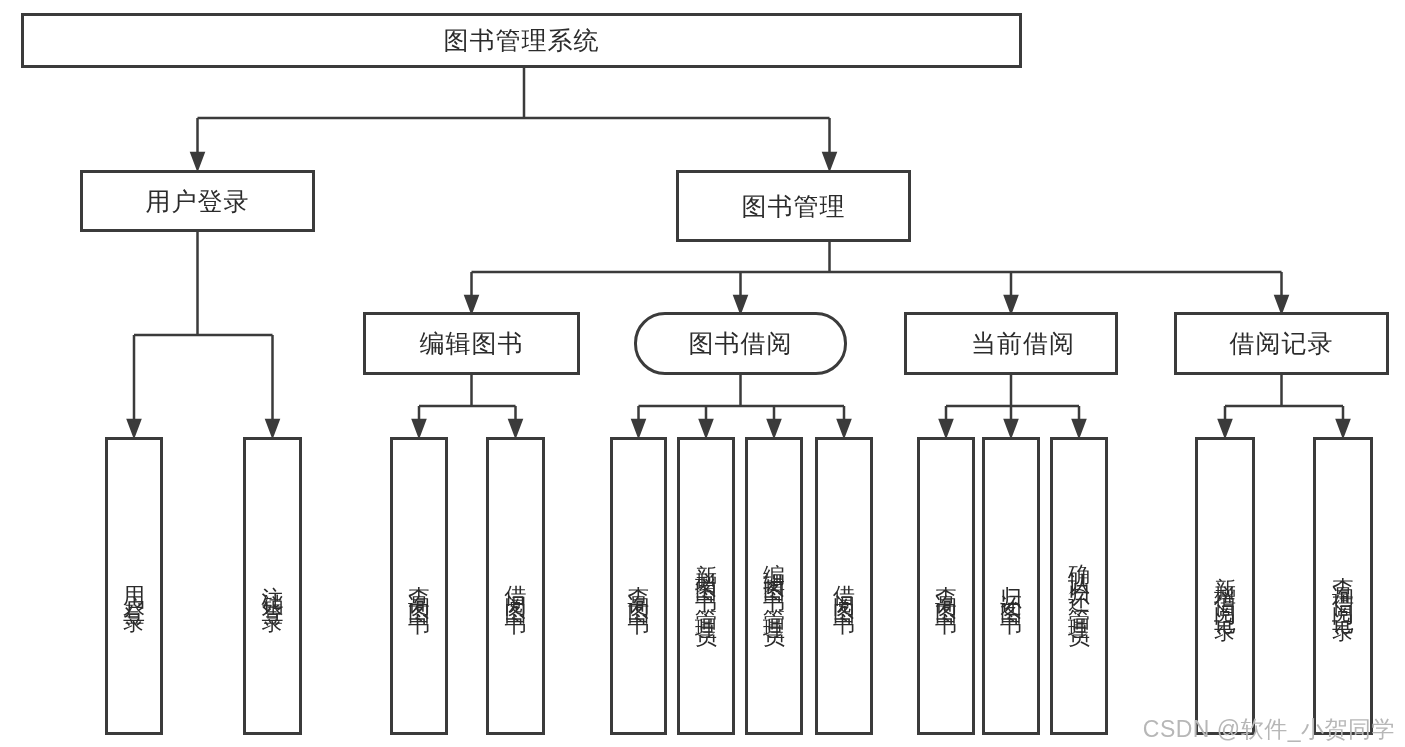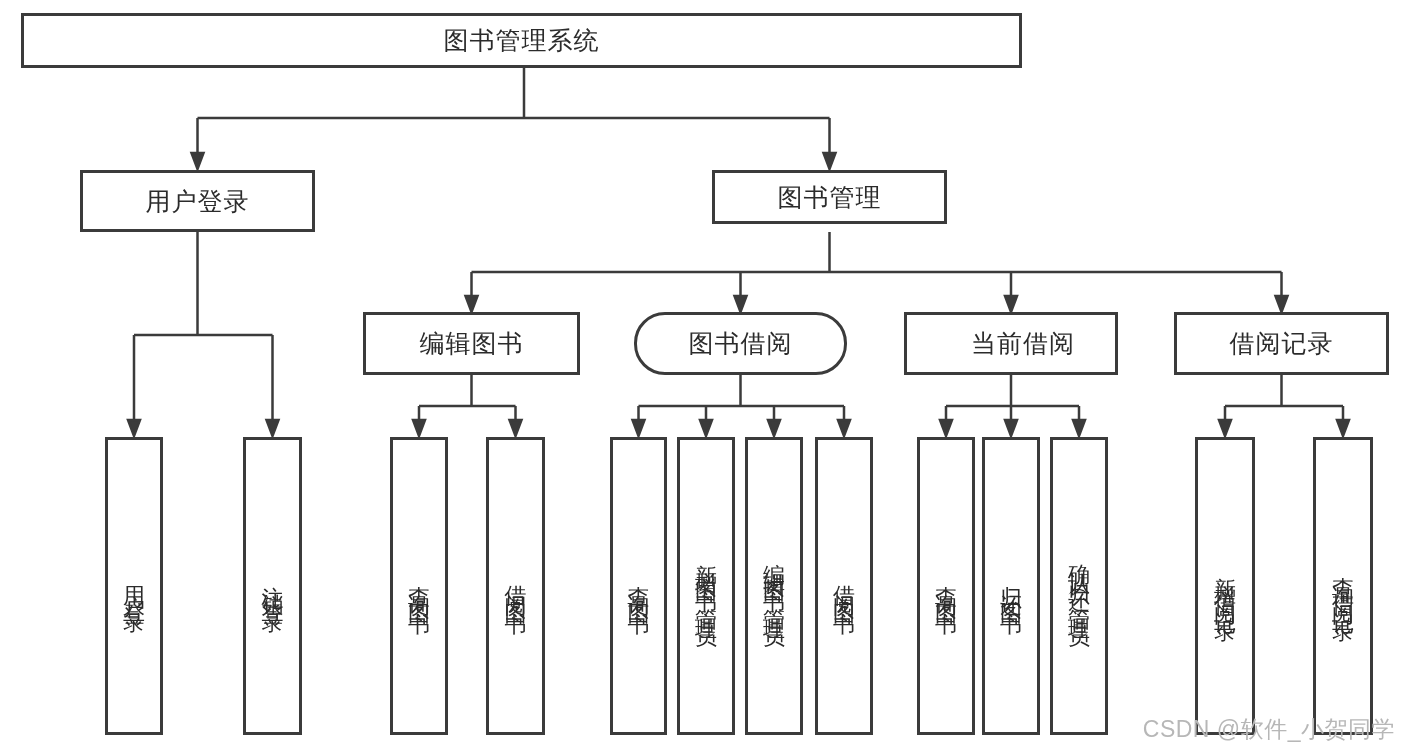--- a/index.html
+++ b/index.html
@@ -107,21 +107,21 @@
     </g>
   </svg>
 
   <div class="box h-box" style="left:21px; top:13px; width:1001px; height:55px;">
       <span>图书管理系统</span>
     </div>
 
   <div class="box h-box" style="left:80px; top:170px; width:235px; height:62px;">
       <span>用户登录</span>
     </div>
-  <div class="box h-box" style="left:712px; top:170px; width:235px; height:54px;">
+  <div class="box h-box" style="left:676px; top:170px; width:235px; height:72px;">
       <span>图书管理</span>
     </div>
 
   <div class="box h-box" style="left:363px; top:312px; width:217px; height:63px;">
       <span>编辑图书</span>
     </div>
   <div class="box h-box" style="left:634px; top:312px; width:213px; height:63px;border-radius:31px;">
       <span>图书借阅</span>
     </div>
   <div class="box h-box" style="left:904px; top:312px; width:214px; height:63px;padding-left:24px;">

